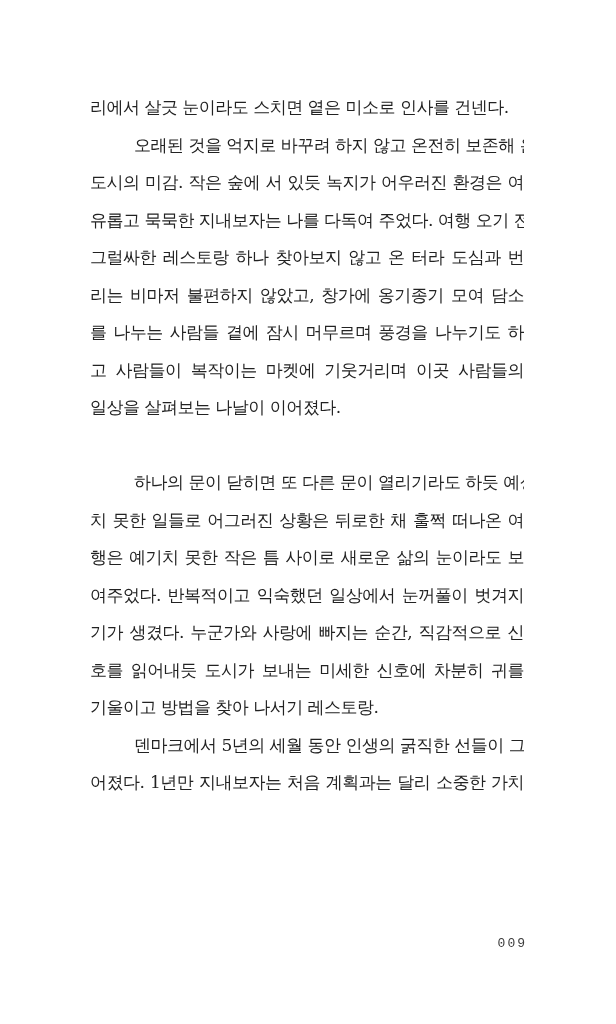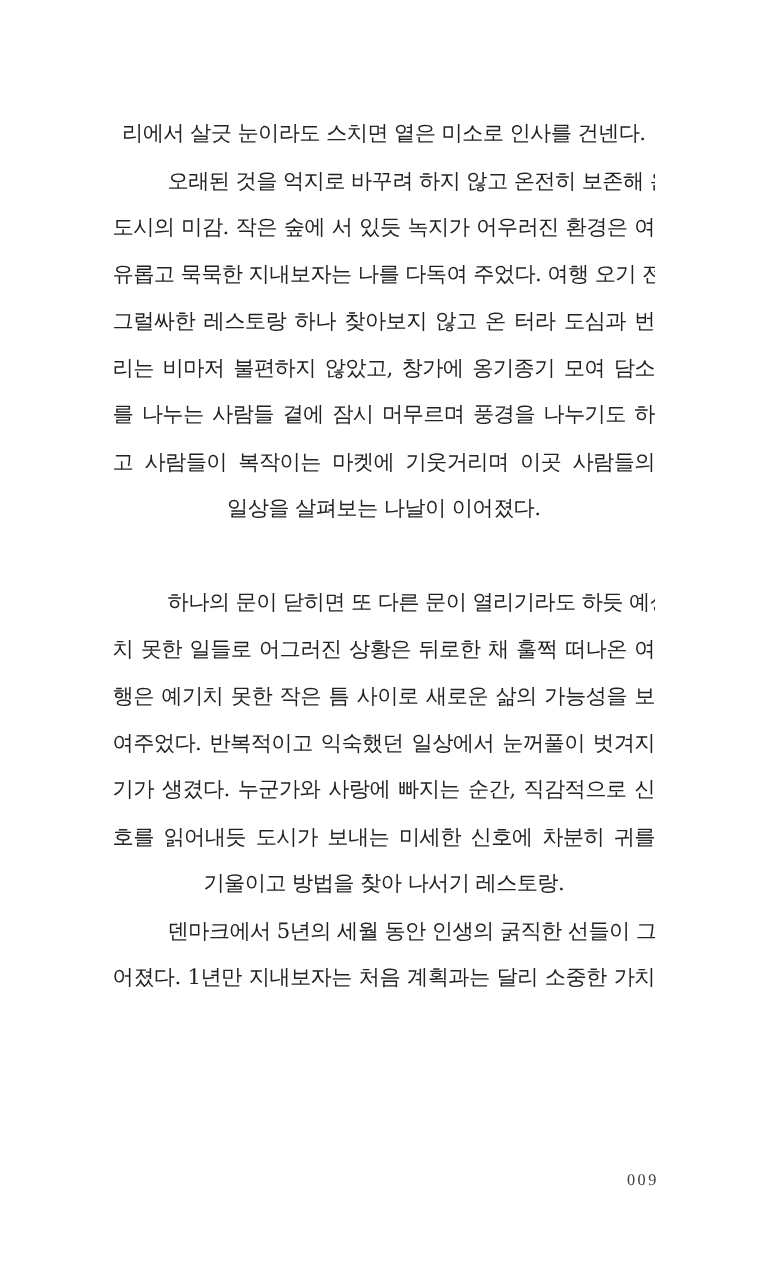--- a/index.html
+++ b/index.html
@@ -23,37 +23,36 @@
     width: 434px;
     font-size: 17px;
     color: #222222;
     letter-spacing: -0.5px;
   }
   .line {
     height: 37.5px;
     line-height: 37.5px;
     white-space: nowrap;
     overflow: hidden;
-    text-align: center;
   }
   .line.justify {
     text-align: justify;
     text-align-last: justify;
   }
   .line.indent {
     padding-left: 44px;
   }
   .line.blank {
     
   }
   .page-number {
     position: absolute;
     top: 936px;
     right: 89px;
-    font-family: Liberation Serif, serif;
+    font-family: Liberation Mono, monospace;
     font-size: 13px;
     letter-spacing: 2px;
     color: #3d3d3d;
   }
 </style>
 </head>
 <body>
 
 <div class="sheet">
   <div class="text-block">
@@ -62,21 +61,21 @@
       <div class="line justify">도시의 미감. 작은 숲에 서 있듯 녹지가 어우러진 환경은 여</div>
       <div class="line justify">유롭고 묵묵한 지내보자는 나를 다독여 주었다. 여행 오기 전</div>
       <div class="line justify">그럴싸한 레스토랑 하나 찾아보지 않고 온 터라 도심과 번</div>
       <div class="line justify">리는 비마저 불편하지 않았고, 창가에 옹기종기 모여 담소</div>
       <div class="line justify">를 나누는 사람들 곁에 잠시 머무르며 풍경을 나누기도 하</div>
       <div class="line justify">고 사람들이 복작이는 마켓에 기웃거리며 이곳 사람들의</div>
       <div class="line">일상을 살펴보는 나날이 이어졌다.</div>
       <div class="line blank"></div>
       <div class="line indent justify">하나의 문이 닫히면 또 다른 문이 열리기라도 하듯 예상</div>
       <div class="line justify">치 못한 일들로 어그러진 상황은 뒤로한 채 훌쩍 떠나온 여</div>
-      <div class="line justify">행은 예기치 못한 작은 틈 사이로 새로운 삶의 가능성을 보</div>
+      <div class="line justify">행은 예기치 못한 작은 틈 사이로 새로운 삶의 눈이라도 보</div>
       <div class="line justify">여주었다. 반복적이고 익숙했던 일상에서 눈꺼풀이 벗겨지</div>
       <div class="line justify">기가 생겼다. 누군가와 사랑에 빠지는 순간, 직감적으로 신</div>
       <div class="line justify">호를 읽어내듯 도시가 보내는 미세한 신호에 차분히 귀를</div>
       <div class="line">기울이고 방법을 찾아 나서기 레스토랑.</div>
       <div class="line indent justify">덴마크에서 5년의 세월 동안 인생의 굵직한 선들이 그</div>
       <div class="line justify">어졌다. 1년만 지내보자는 처음 계획과는 달리 소중한 가치</div>
     </div>
   <div class="page-number">009</div>
 </div>
 

